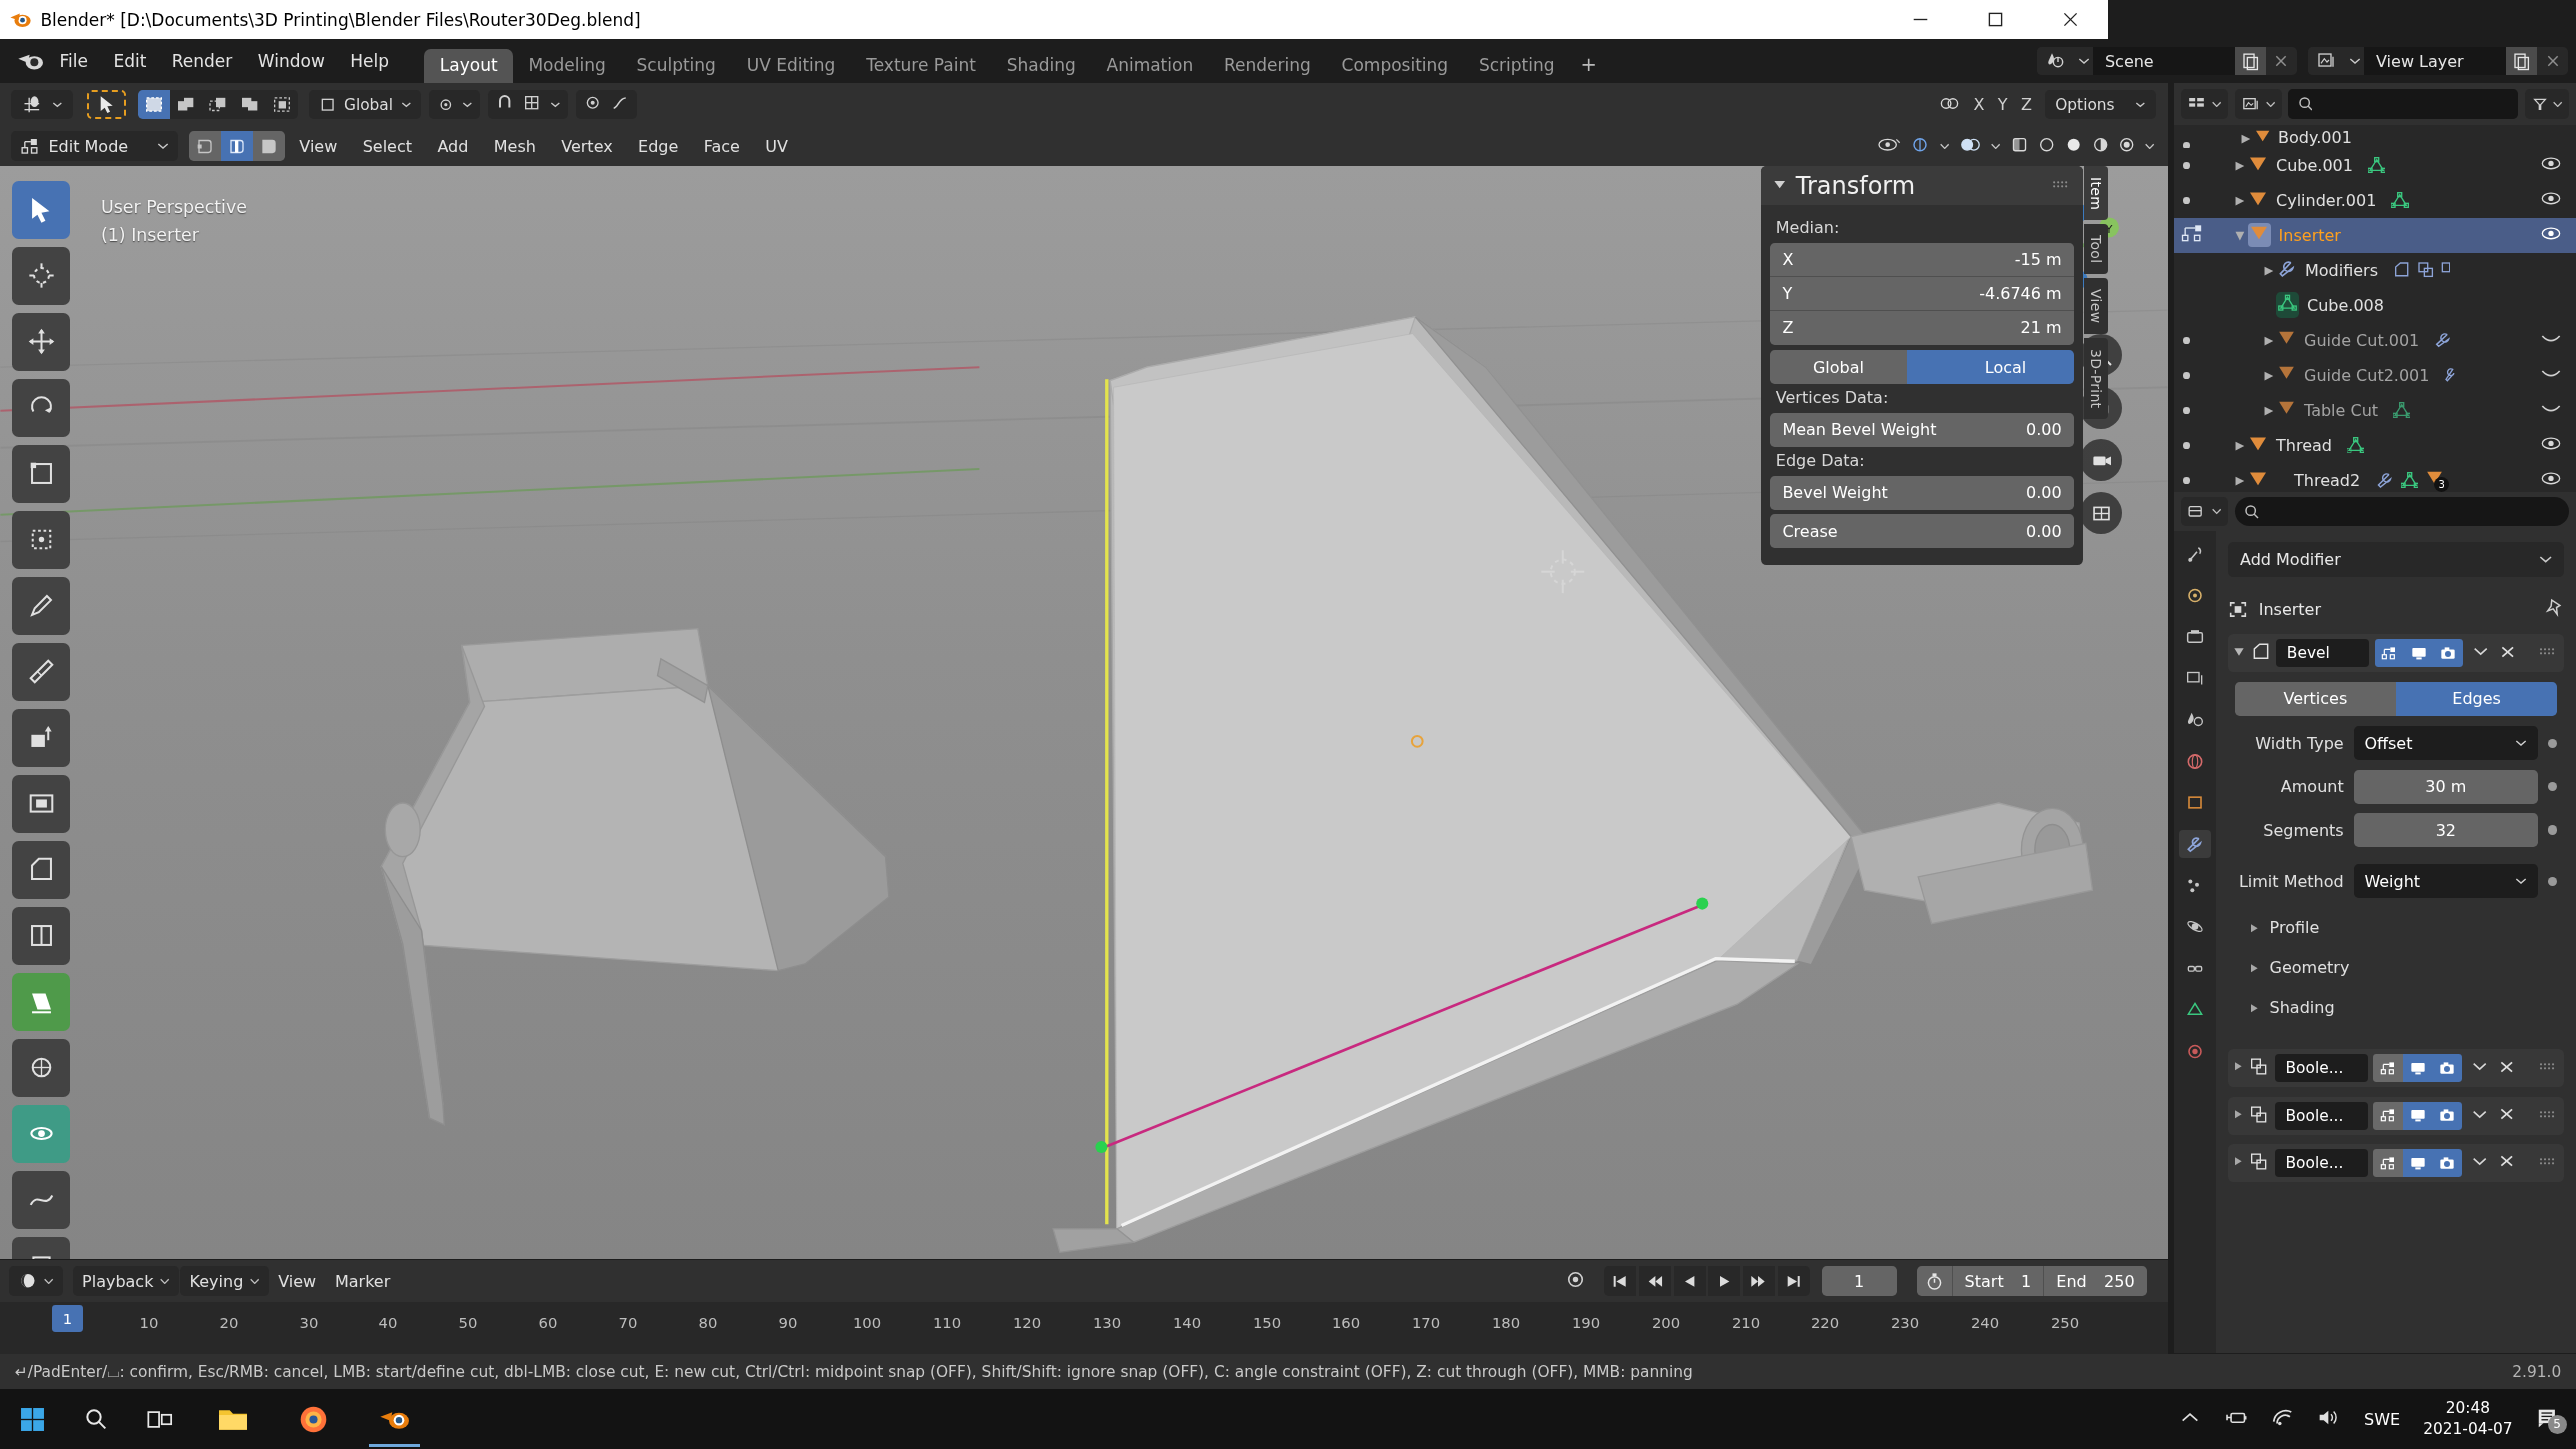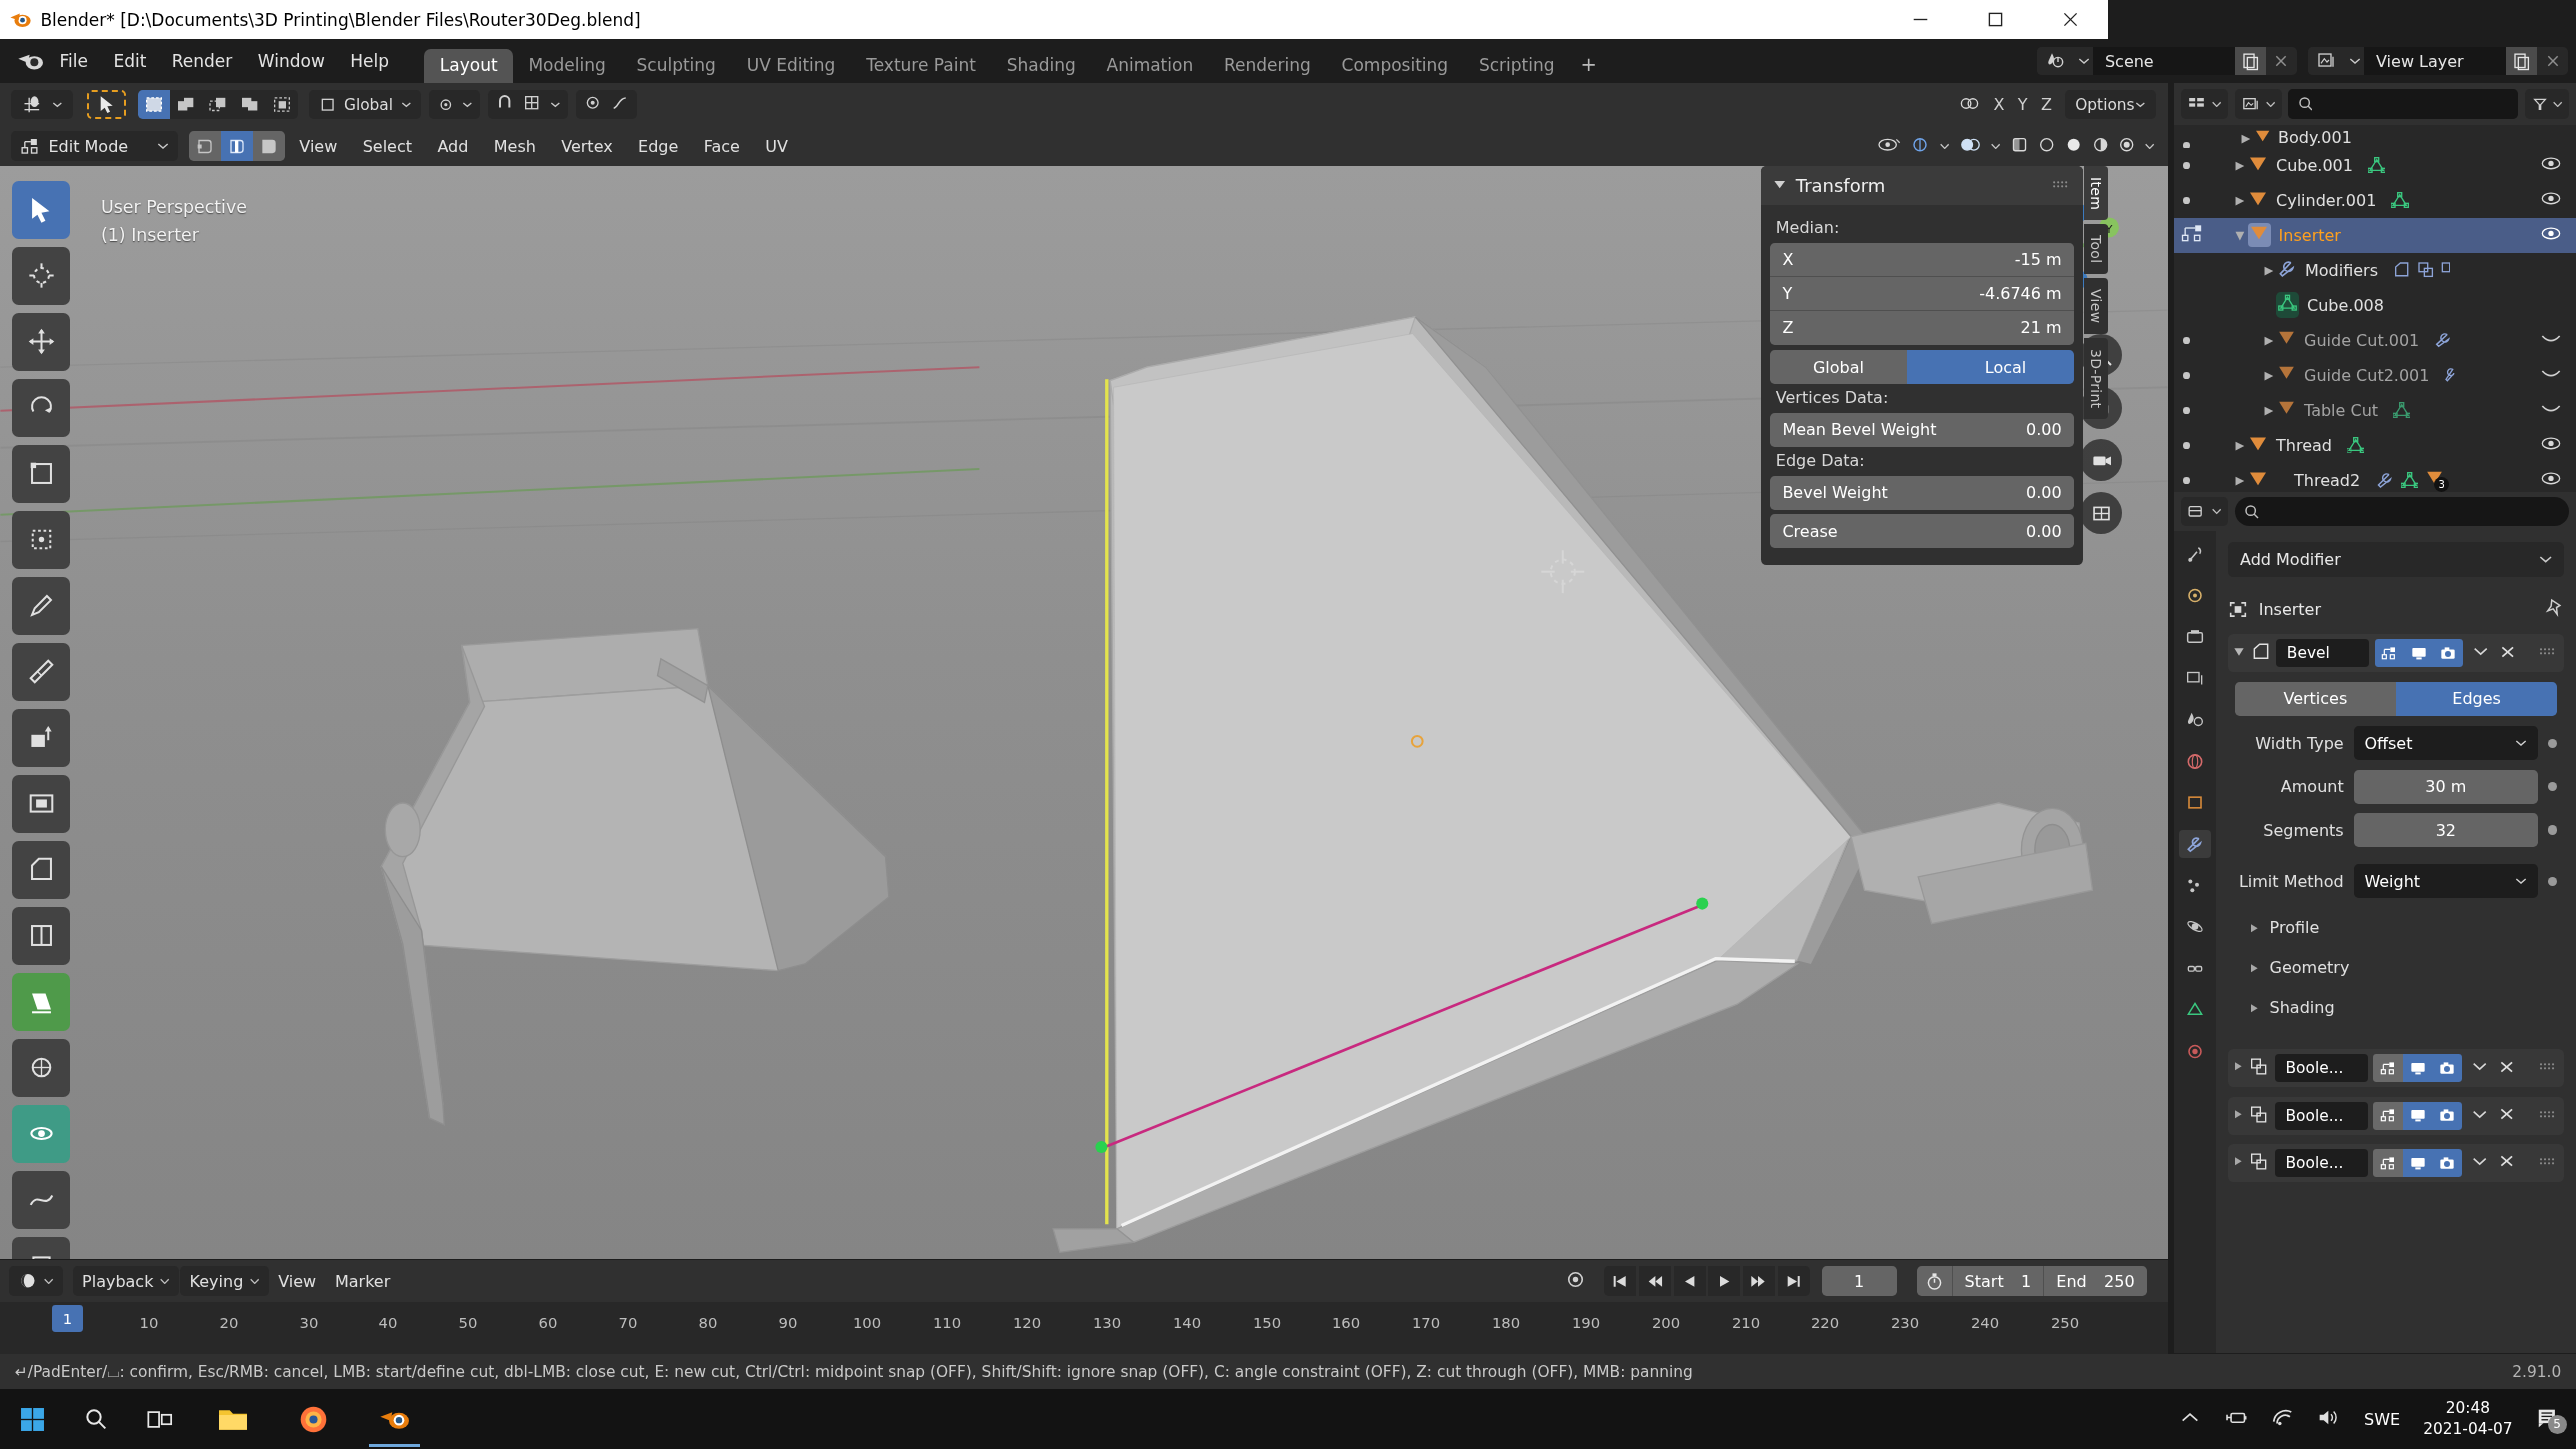--- a/index.html
+++ b/index.html
@@ -125,21 +125,21 @@
   #vp-navbtns { position: absolute; right: 46px; top: 168px; display: flex; flex-direction: column; gap: 10.7px; }
   .nav-btn { width: 42px; height: 42px; border-radius: 50%; background: rgba(40,40,40,.78);
     display: flex; align-items: center; justify-content: center; }
 
   
   #npanel {
     position: absolute; left: 1761px; top: 166px; width: 322px;
     background: #303030; border-radius: 5.4px; overflow: hidden;
   }
   .np-head { height: 39px; background: #3b3b3b; display: flex; align-items: center; padding: 0 12px; gap: 9.4px; }
-  .np-title { color: #f0f0f0; font-size: 18px; }
+  .np-title { color: #f0f0f0; font-size: 24px; }
   .np-body { padding: 9.4px 9.4px 12px 9.4px; }
   .np-label { color: #d8d8d8; font-size: 16px; margin: 4px 0 5.4px 5.4px; }
   .np-field {
     height: 34px; background: #656565; display: flex; align-items: center;
     padding: 0 12px; color: #ffffff; font-size: 16px; justify-content: space-between;
     border-bottom: 0.7px solid #4f4f4f;
   }
   .np-field.first { border-radius: 4.7px 4.7px 0 0; }
   .np-field.last { border-radius: 0 0 4.7px 4.7px; border-bottom: none; }
   .np-field.single { border-radius: 4.7px; border-bottom: none; margin-bottom: 4.7px;}
@@ -502,21 +502,21 @@
       <svg width="23" height="19" viewBox="0 0 34 28">
           <circle cx="12" cy="14" r="7" fill="none" stroke="#d8d8d8" stroke-width="2"></circle>
           <circle cx="22" cy="14" r="7" fill="none" stroke="#d8d8d8" stroke-width="2"></circle>
         </svg>
     </span>
     <div class="axis-letters">
       <span class="axis-l">X</span>
       <span class="axis-l">Y</span>
       <span class="axis-l">Z</span>
     </div>
-    <div class="th-box" style="padding:0 10.7px;gap:0">
+    <div class="th-box" style="padding:0 10.7px;gap:20px">
       <span>Options</span>
       <svg width="10.7" height="7.4" viewBox="0 0 16 11">
           <polyline points="2,3 8,8 14,3" fill="none" stroke="#c8c8c8" stroke-width="2"></polyline>
         </svg>
     </div>
   </div>
 </div>
 
 <div id="vp-modeheader">
   <div class="mode-drop">

